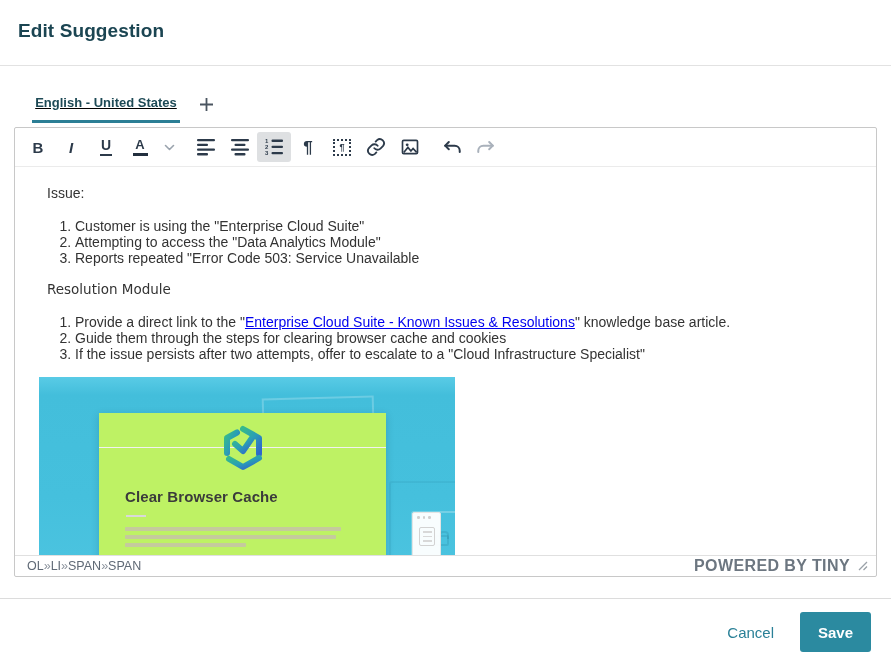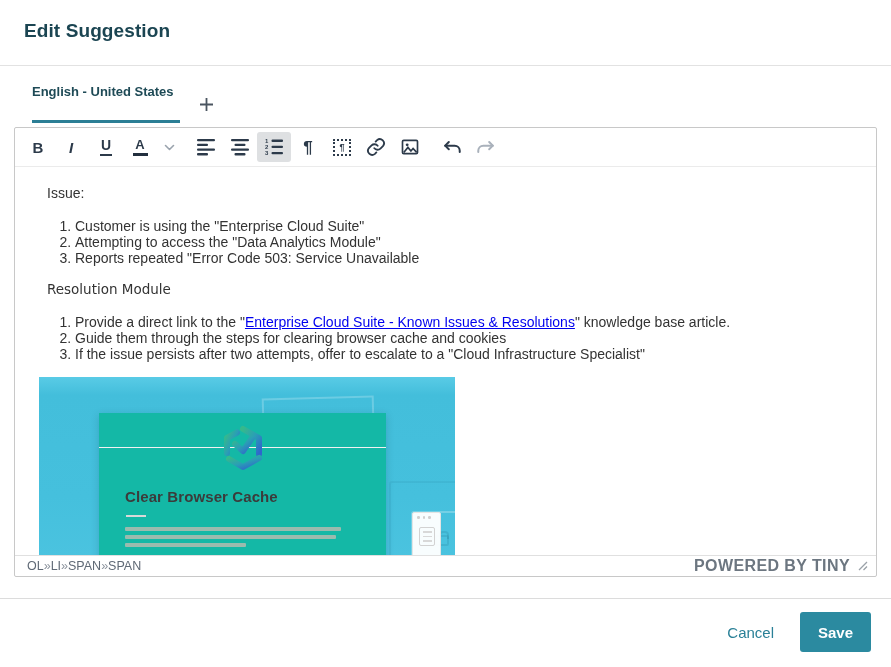--- a/index.html
+++ b/index.html
@@ -1,26 +1,26 @@
 <!DOCTYPE html>
 <html><head>
 <meta charset="utf-8">
 <style>
   * { box-sizing: border-box; margin: 0; padding: 0; }
   html, body { width: 891px; height: 667px; background: #fff; overflow: hidden;
     font-family: "Liberation Sans", sans-serif; }
 
   
-  .dlg-header { height: 66px; padding: 20px 20px 0 24px; border-bottom: 1px solid #e2e2e2; }
+  .dlg-header { height: 66px; padding: 20px 20px 0 18px; border-bottom: 1px solid #e2e2e2; }
   .dlg-title { font-size: 19px; font-weight: 700; color: #1b4552; letter-spacing: .1px; }
 
   
   .tabs-row { display: flex; align-items: flex-end; margin: 22px 0 0 32px; height: 35px; }
-  .tab { width: 148px; text-align: left; padding-bottom: 20px;
-    border-bottom: 3px solid #2b7e95; cursor: pointer; }
+  .tab { width: 148px; text-align: center; padding-bottom: 9px;
+    border-bottom: 3px solid #2b7e95; cursor: pointer; text-decoration: underline; }
   .tab-label { font-size: 13px; font-weight: 700; color: #1e4a56; }
   .tab-add { margin-left: 15px; margin-bottom: 8px; width: 22px; height: 22px;
     display: flex; align-items: center; justify-content: center; cursor: pointer; }
   .tab-add svg { display: block; }
 
   
   .editor { margin: 4px 14px 0; border: 1px solid #c8c8c8; border-radius: 2px;
     background: #fff; }
 
   
@@ -62,21 +62,21 @@
     border: 2px solid rgba(255,255,255,.22); transform: rotate(-1.5deg); }
   .fig-outline2 { position: absolute; left: 350px; top: 104px; width: 95px; height: 80px;
     border: 2px solid rgba(0,70,95,.07); border-radius: 3px; }
   .fig-outline3 { position: absolute; left: 372px; top: 134px; width: 60px; height: 66px;
     border: 2px solid rgba(255,255,255,.25); border-radius: 3px; }
   .fig-lock { position: absolute; left: 396px; top: 158px; width: 14px; height: 11px;
     border: 2px solid rgba(0,70,95,.12); border-radius: 2px; }
   .fig-lock:before { content: ""; position: absolute; left: 2px; top: -6px; width: 6px; height: 6px;
     border: 2px solid rgba(0,70,95,.12); border-bottom: none; border-radius: 4px 4px 0 0; }
   .fig-card { position: absolute; left: 60px; top: 36px; width: 287px; height: 180px;
-    background: #14b8a6; box-shadow: 0 2px 8px rgba(0,45,65,.18); }
+    background: #bef264; box-shadow: 0 2px 8px rgba(0,45,65,.18); }
   .fig-card-line { position: absolute; left: 0; top: 34px; width: 100%; height: 1px; background: #f1f1f1; }
   .fig-logo { position: absolute; left: 50%; top: 10px; transform: translateX(-50%); }
   .fig-title { position: absolute; left: 26px; top: 76px; font-size: 15px; font-weight: 700;
     color: #3b3b3b; letter-spacing: .1px; }
   .fig-title-rule { position: absolute; left: 27px; top: 102px; width: 20px; height: 2px; background: #d9d9d9; }
   .fig-bars { position: absolute; left: 26px; top: 114px; }
   .fig-bar { height: 3.5px; background: #c7bcb0; opacity: .75; border-radius: 1px; margin-bottom: 4.5px; }
   .fig-bar.b1 { width: 216px; } .fig-bar.b2 { width: 211px; } .fig-bar.b3 { width: 121px; }
   .fig-mini { position: absolute; left: 313px; top: 99px; width: 29px; height: 96px;
     background: rgba(255,255,255,.96); border: 1px solid #e4e4e4; border-radius: 2px; }

